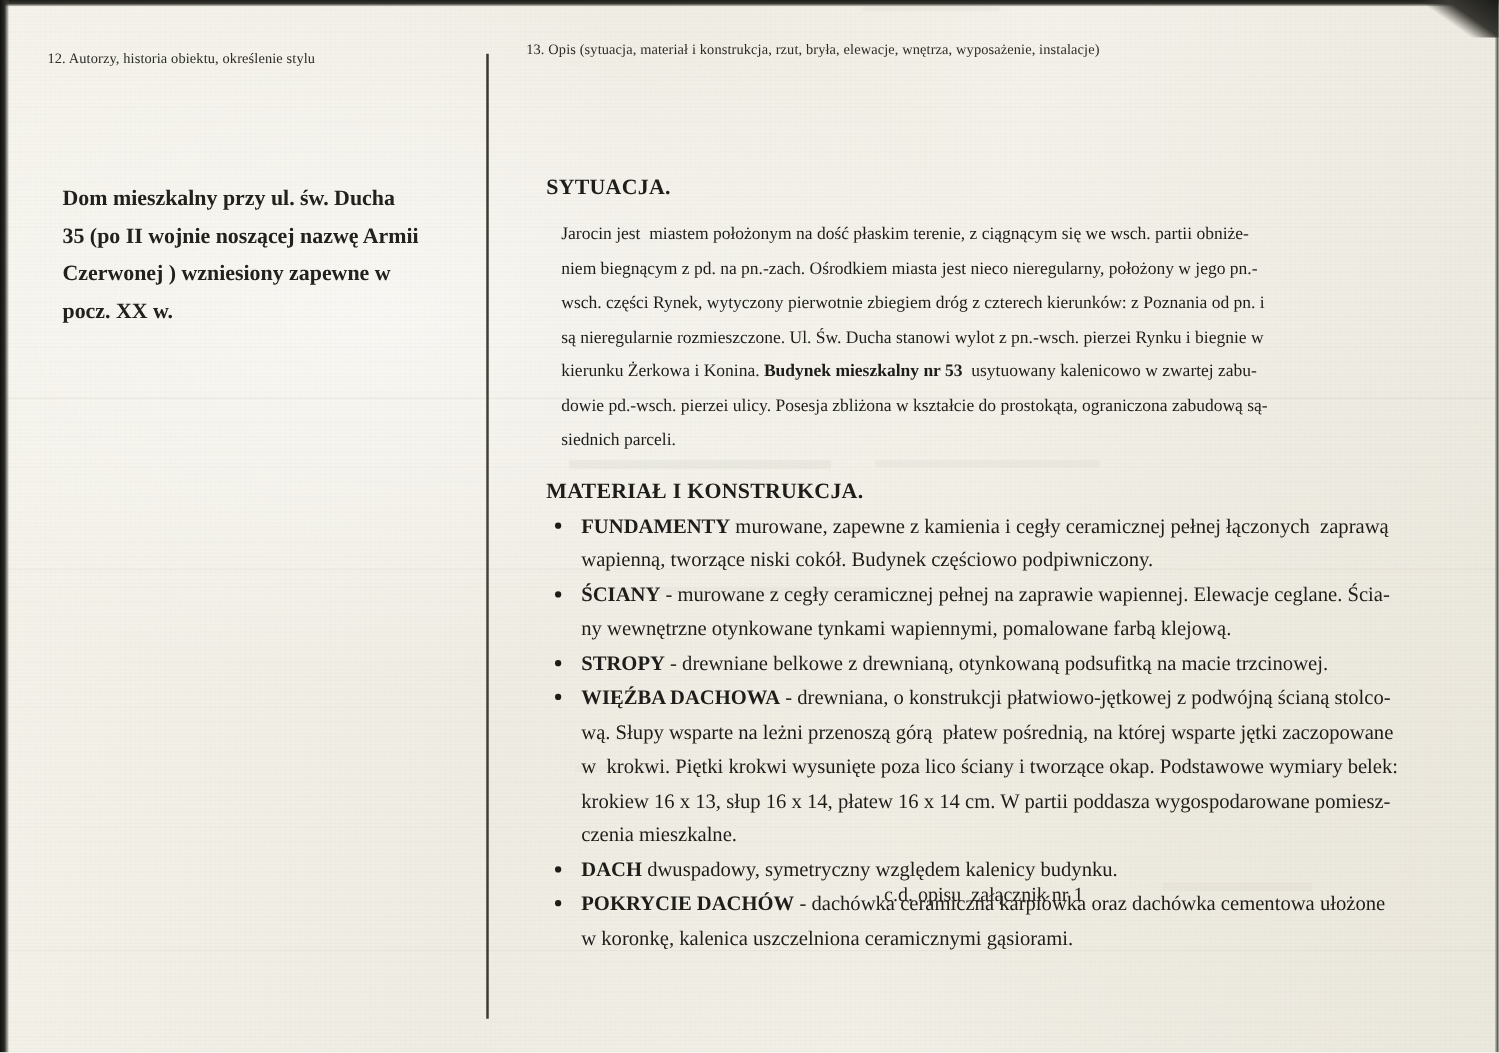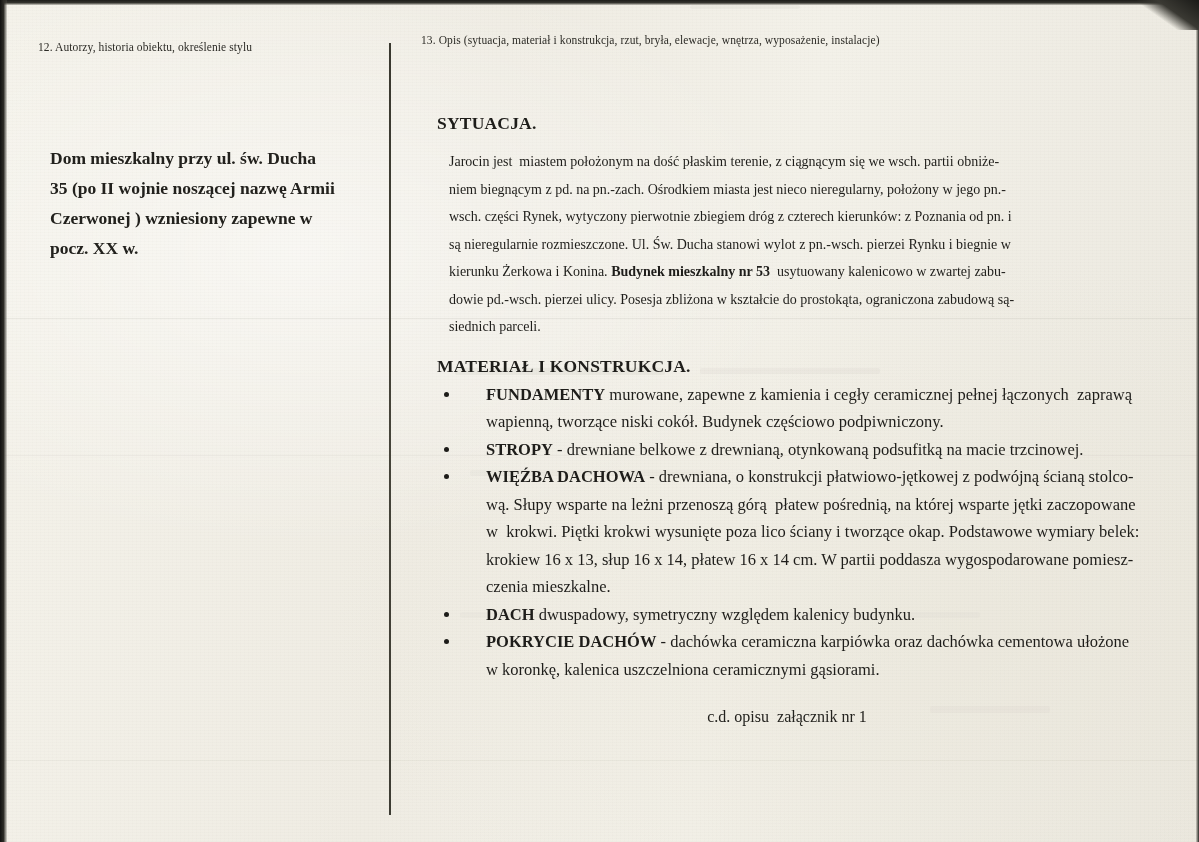--- a/index.html
+++ b/index.html
@@ -102,21 +102,21 @@
     line-height: 30px;
     color: #22211d;
     text-align: justify;
   }
   .left-body .ln { display: block; white-space: pre; font-weight: bold; }
 
   
   .right-body {
     position: absolute;
     left: 437px;
-    top: 110px;
+    top: 136px;
     width: 700px;
     color: #1e1d1a;
   }
 
   .sect-head {
     font-size: 17.5px;
     font-weight: bold;
     letter-spacing: .2px;
     line-height: 26px;
     margin: 0 0 2px 0;
@@ -145,21 +145,21 @@
   }
   ul.items > li .bullet {
     position: absolute;
     left: 7px;
     top: 11px;
     width: 5px;
     height: 5px;
     border-radius: 50%;
     background: #1d1c19;
   }
-  ul.items > li .ln { display: block; white-space: pre; margin-left: 21px; }
+  ul.items > li .ln { display: block; white-space: pre; }
   ul.items > li .term { font-weight: bold; }
 
   .footnote {
     position: absolute;
     left: 437px;
     top: 706px;
     width: 700px;
     text-align: center;
     font-size: 16px;
     line-height: 22px;
@@ -228,20 +228,25 @@
     <h2 class="sect-head second">MATERIAŁ I KONSTRUKCJA.</h2>
 
     <ul class="items">
 
       <li>
         <span class="bullet"></span>
         <span class="ln"><span class="term">FUNDAMENTY</span><span> murowane, zapewne z kamienia i cegły ceramicznej pełnej łączonych  zaprawą</span></span>
         <span class="ln">wapienną, tworzące niski cokół. Budynek częściowo podpiwniczony.</span>
       </li>
 
+      <li>
+        <span class="bullet"></span>
+        <span class="ln"><span class="term">ŚCIANY</span><span> - murowane z cegły ceramicznej pełnej na zaprawie wapiennej. Elewacje ceglane. Ścia-</span></span>
+        <span class="ln">ny wewnętrzne otynkowane tynkami wapiennymi, pomalowane farbą klejową.</span>
+      </li>
 
       <li>
         <span class="bullet"></span>
         <span class="ln"><span class="term">STROPY</span><span> - drewniane belkowe z drewnianą, otynkowaną podsufitką na macie trzcinowej.</span></span>
       </li>
 
       <li>
         <span class="bullet"></span>
         <span class="ln"><span class="term">WIĘŹBA DACHOWA</span><span> - drewniana, o konstrukcji płatwiowo-jętkowej z podwójną ścianą stolco-</span></span>
         <span class="ln">wą. Słupy wsparte na leżni przenoszą górą  płatew pośrednią, na której wsparte jętki zaczopowane</span>

